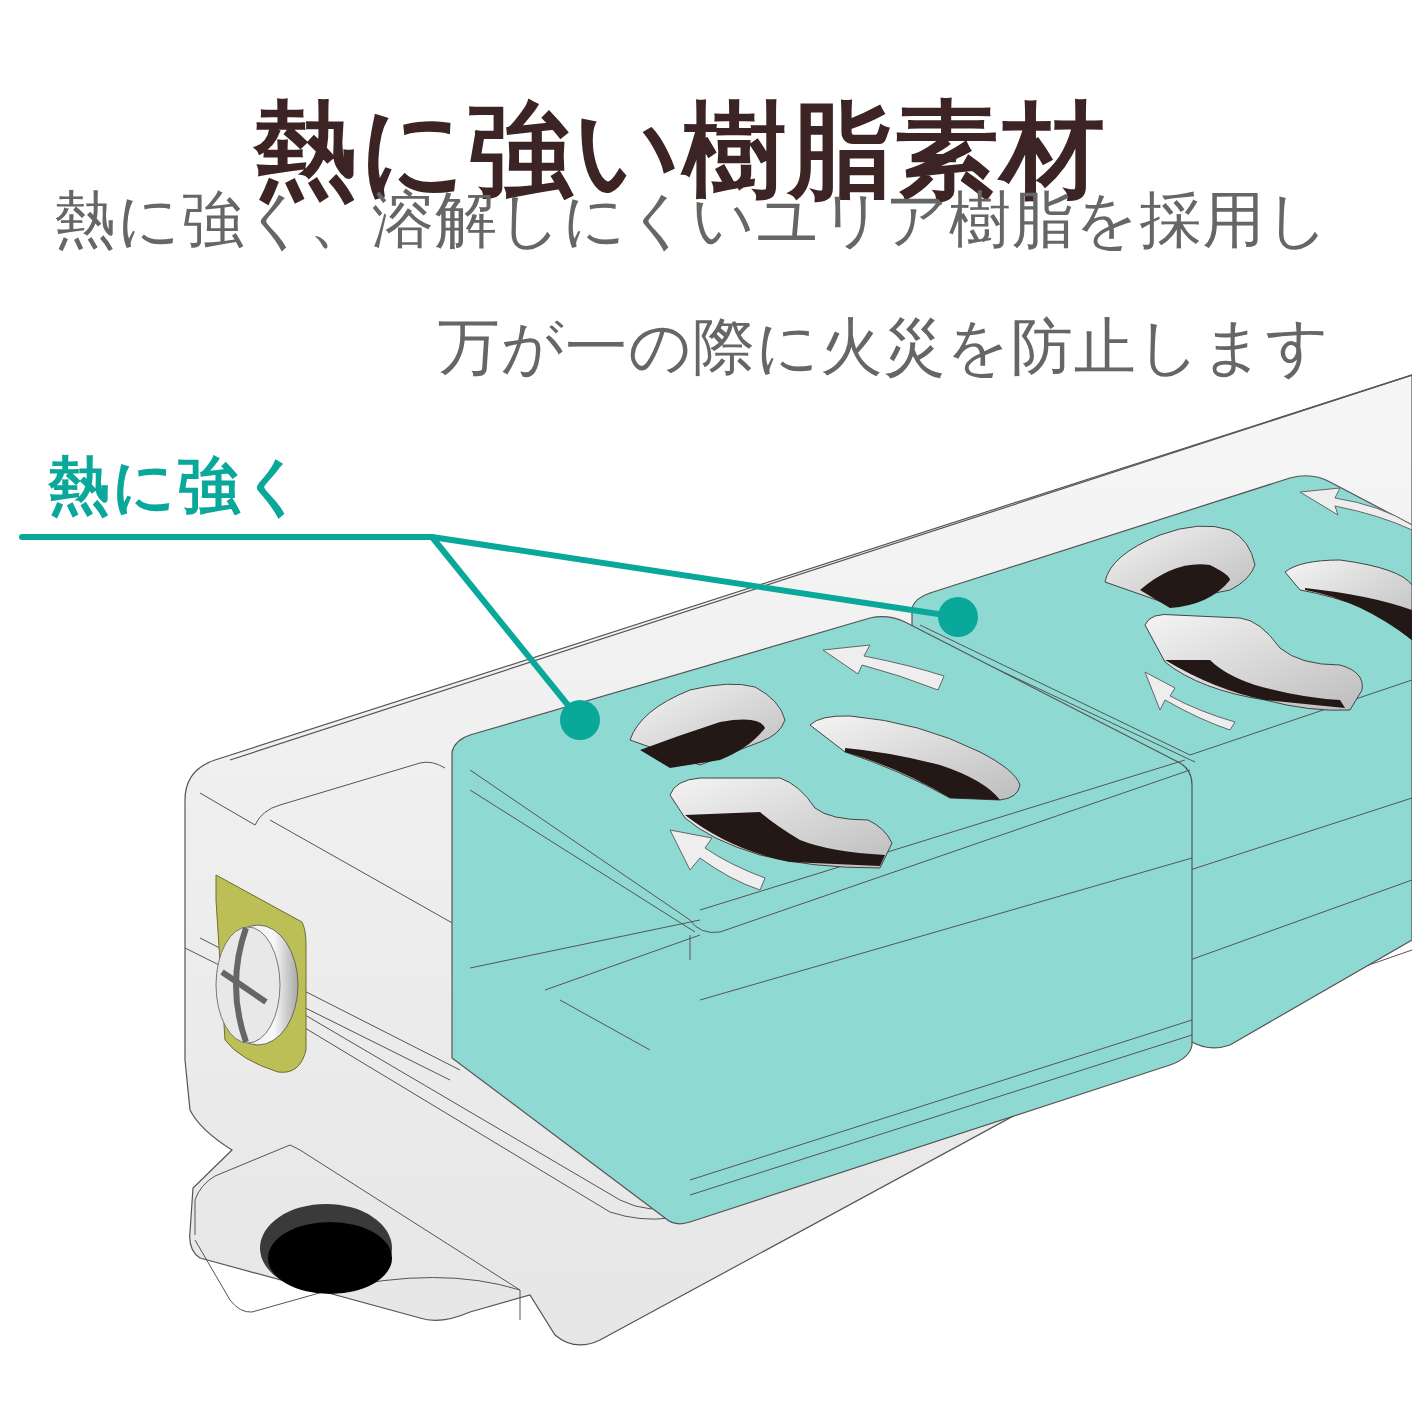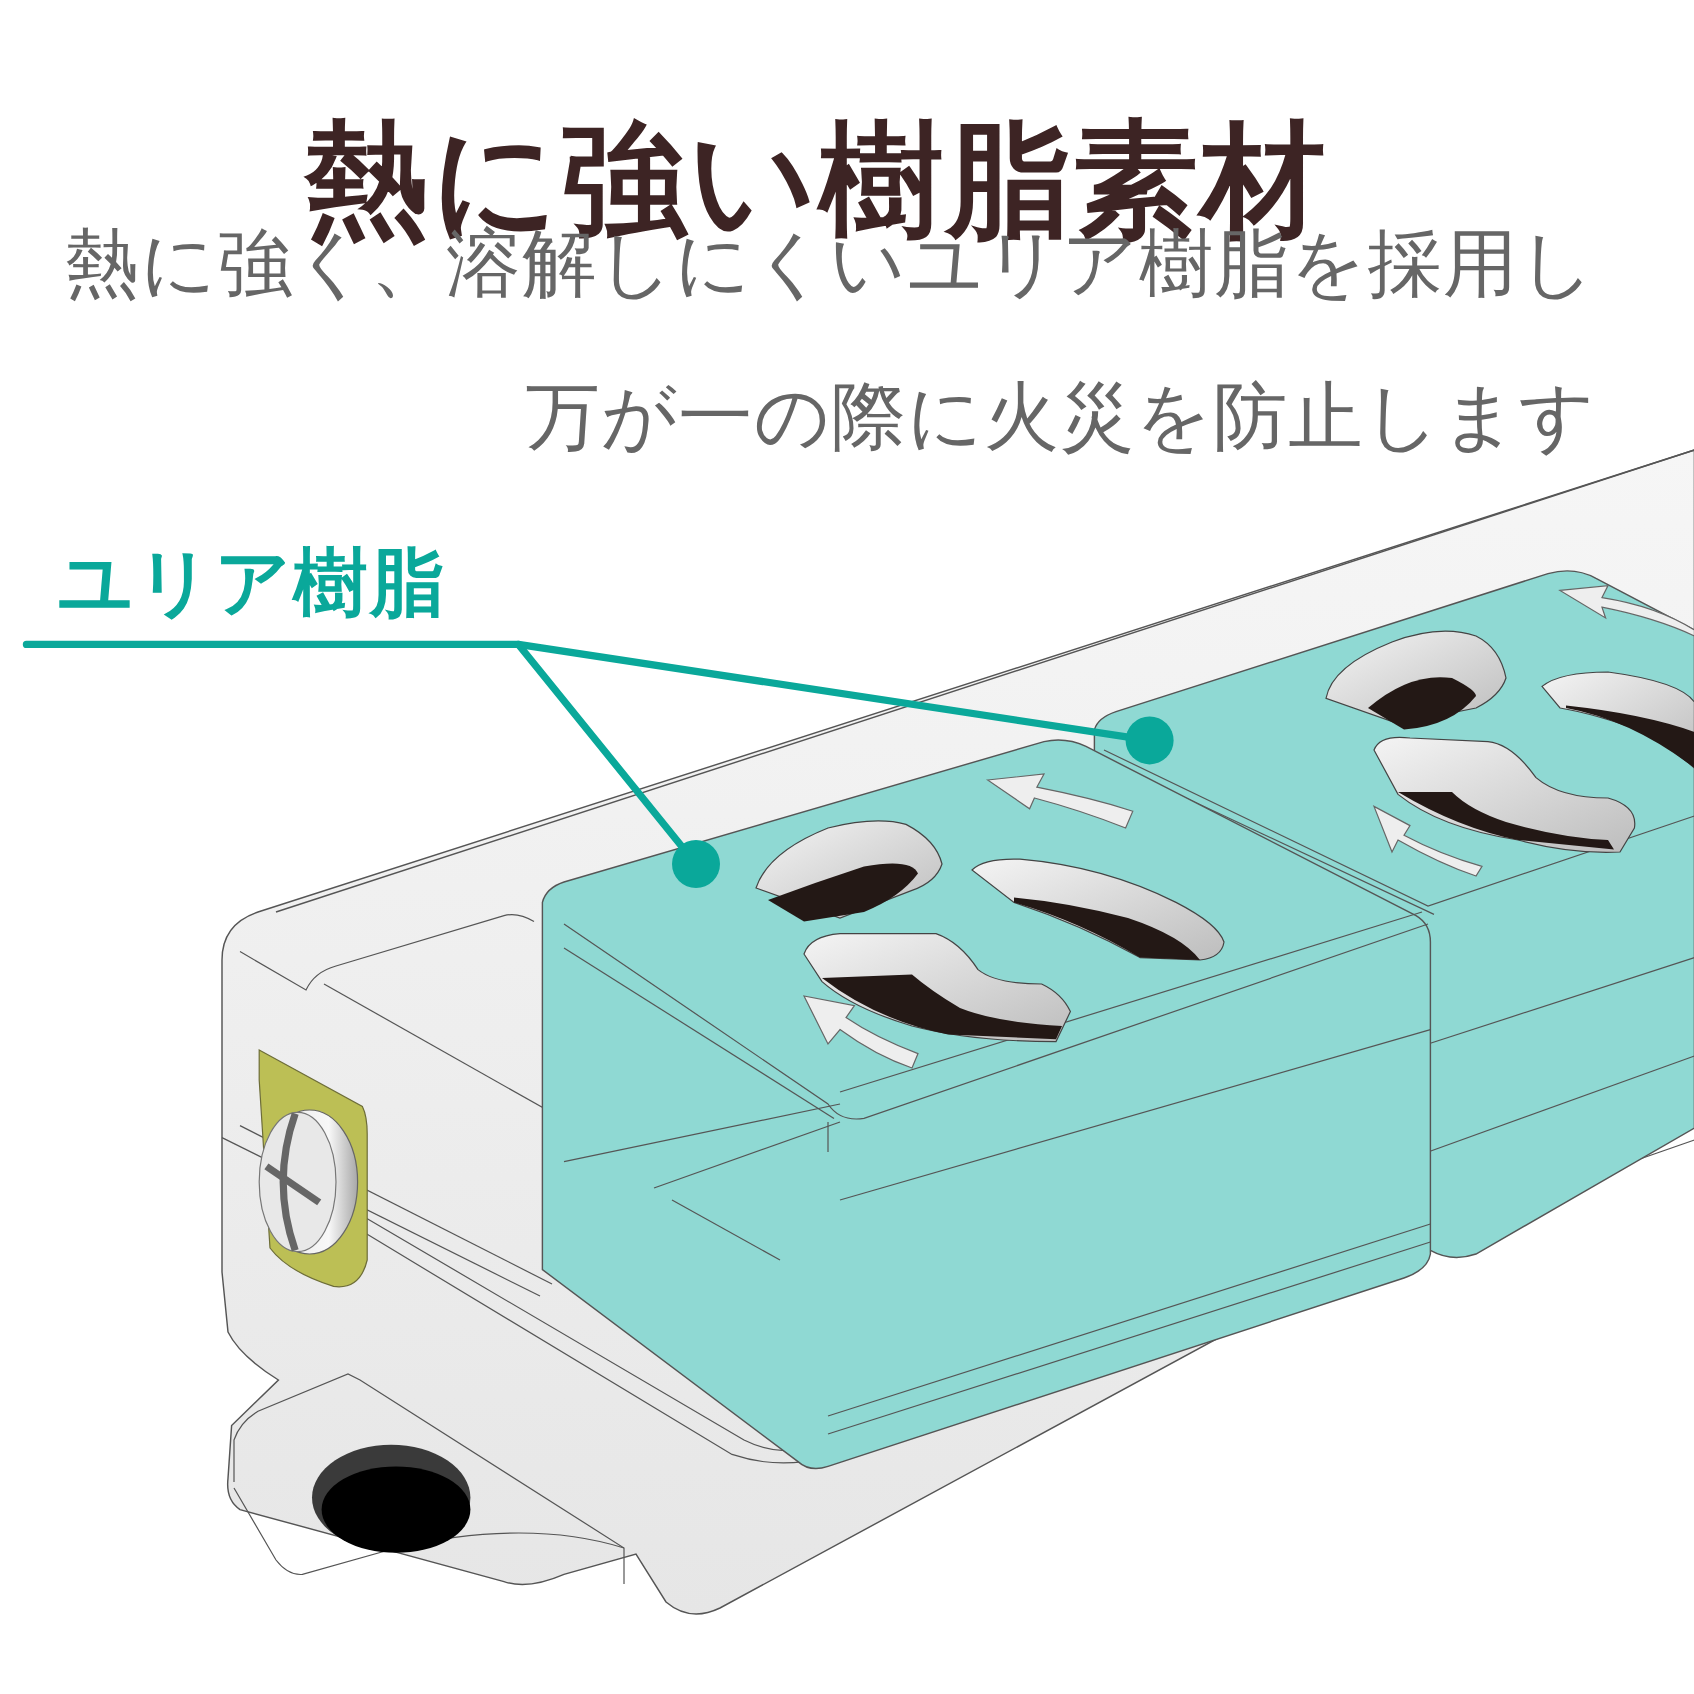--- a/index.html
+++ b/index.html
@@ -124,13 +124,13 @@
     <path d="M22 537 L432 537 L580 720" stroke="#0aa89a" stroke-width="6" fill="none" stroke-linecap="round" stroke-linejoin="round"></path>
     <path d="M432 537 L958 617" stroke="#0aa89a" stroke-width="6" fill="none" stroke-linecap="round"></path>
     <circle cx="580" cy="720" r="20" fill="#0aa89a"></circle>
     <circle cx="958" cy="617" r="20" fill="#0aa89a"></circle>
   </g>
 </svg>
 
 <h1 class="title" style="color:#3d2424;padding-left:15px;">熱に強い樹脂素材</h1>
 <div class="subtitle sub1" style="color:#666666;">熱に強く、溶解しにくいユリア樹脂を採用し</div>
 <div class="subtitle sub2" style="color:#666666;">万が一の際に火災を防止します</div>
-<div class="label" style="color:#0aa89a;">ユリア樹脂</div>
+<div class="label" style="color:#0aa89a;">熱に強く</div>
 
 </body></html>

